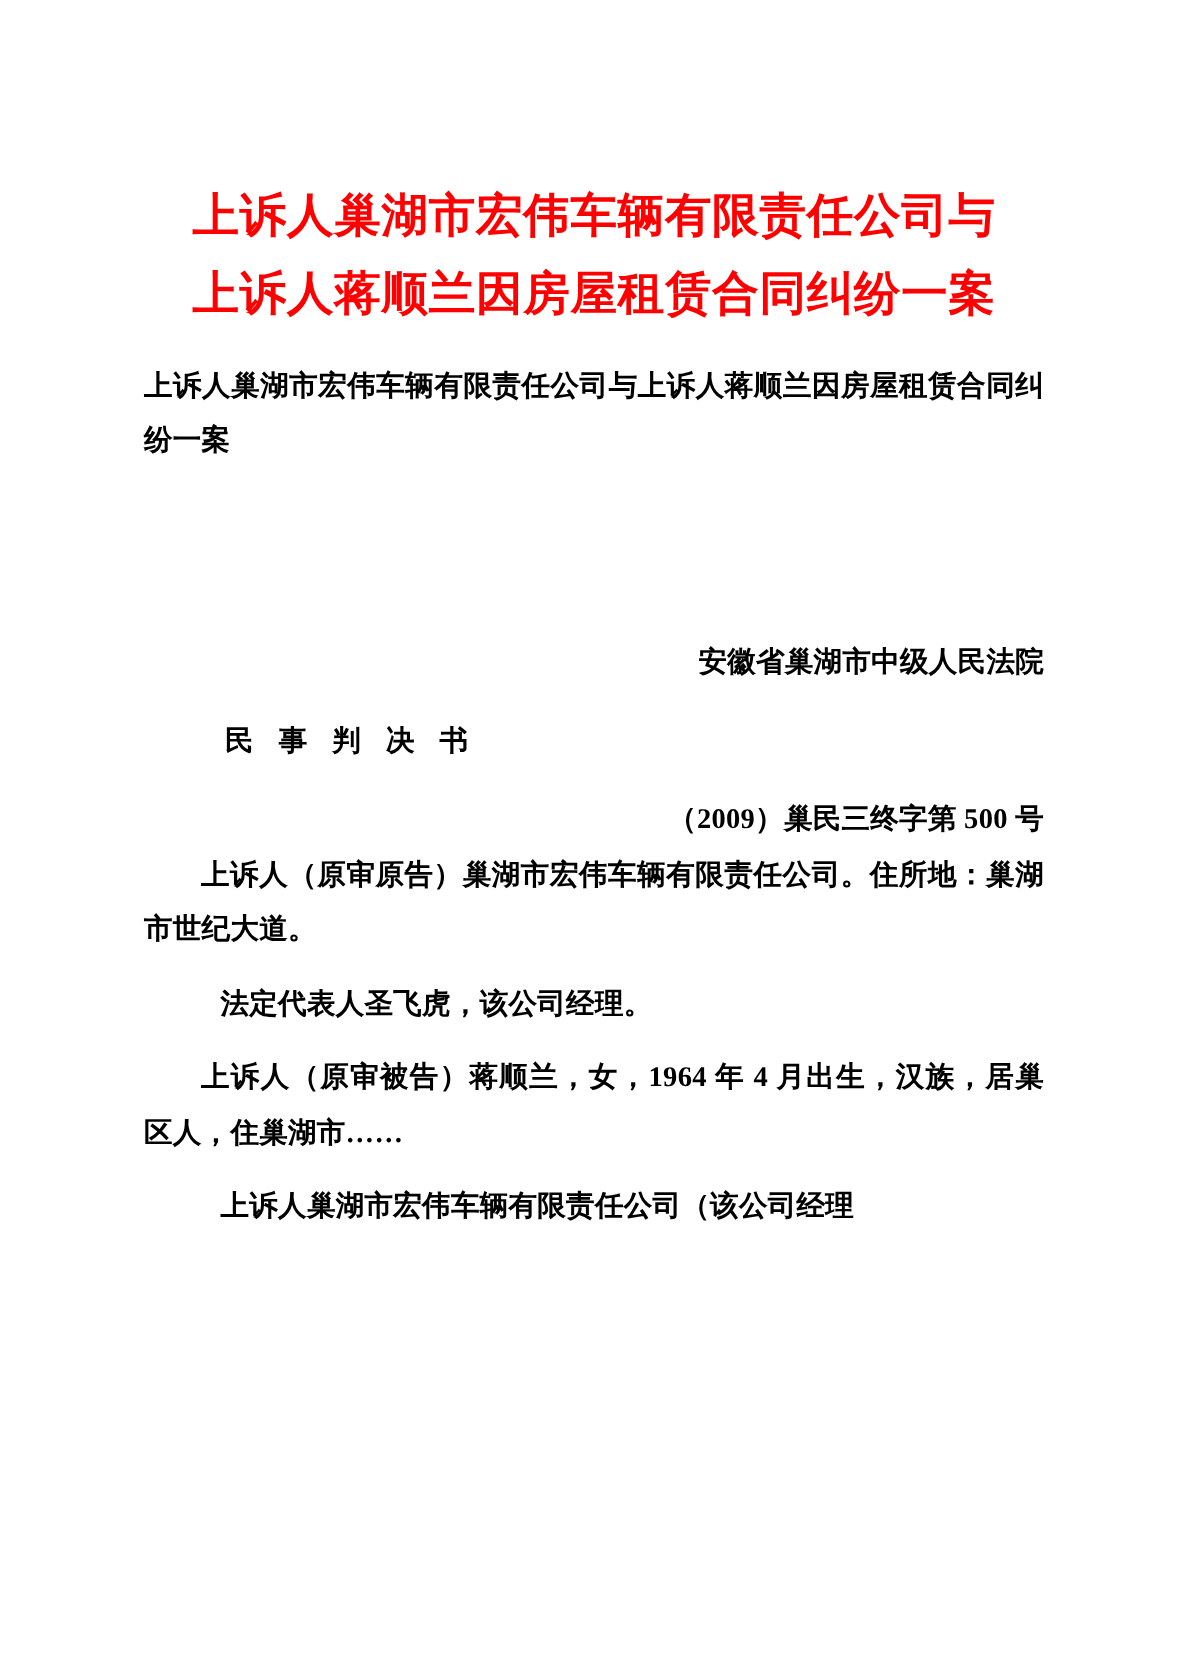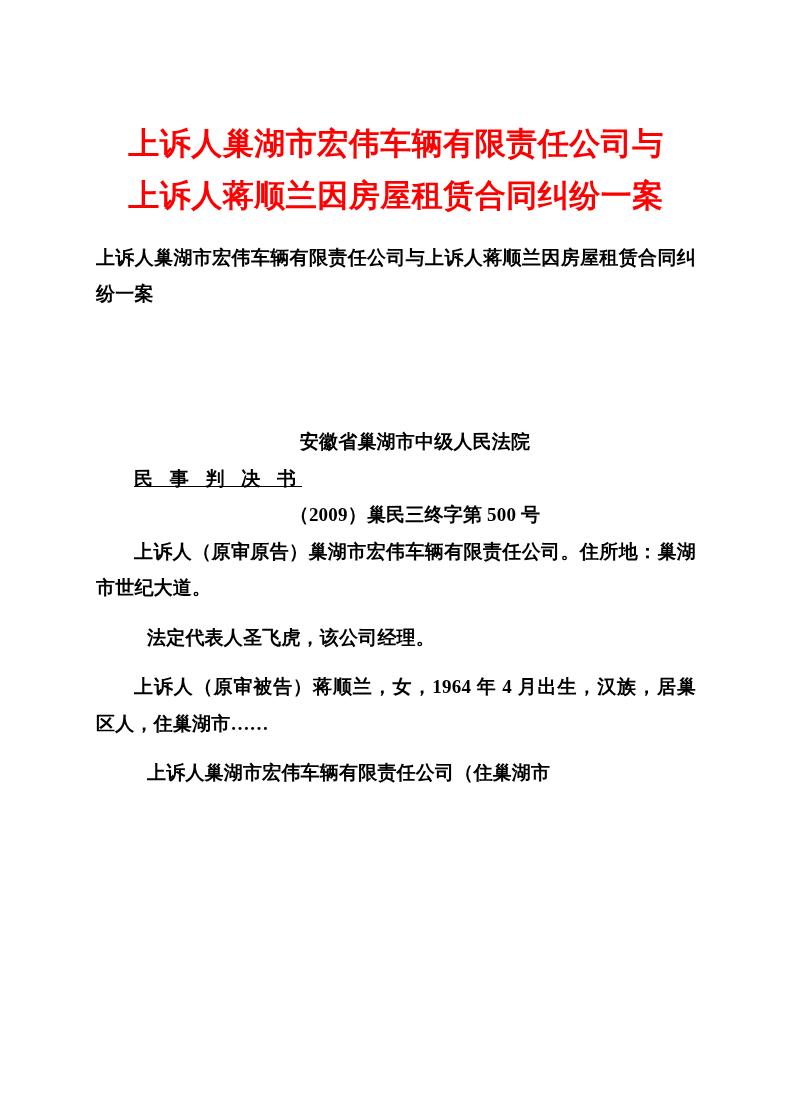--- a/index.html
+++ b/index.html
@@ -51,28 +51,27 @@
   }
   .p-indent {
     margin: 13px;
     text-indent: 2em;
     text-align: justify;
     text-justify: inter-ideograph;
   }
   .p-indent-court {
     margin: 0;
     text-indent: 2em;
-    text-align: center;
+    text-align: right;
   }
   .p-spaced {
-    margin: 0;
+    margin: 16px;
     text-indent: 2em;
     letter-spacing: 6px;
     text-align: left;
-    text-decoration: underline;
   }
   .nowrap-block {
     margin: 0;
     text-indent: 2em;
     text-align: justify;
     text-justify: inter-ideograph;
   }
 </style>
 </head>
 <body>
@@ -85,16 +84,16 @@
 
   <div class="spacer-block"></div>
 
   <div class="body-block">
     <p class="p-indent-court">安徽省巢湖市中级人民法院</p>
     <p class="p-spaced">民 事 判 决 书</p>
     <p class="p-indent-court">（2009）巢民三终字第 500 号</p>
     <p class="nowrap-block">上诉人（原审原告）巢湖市宏伟车辆有限责任公司。住所地：巢湖市世纪大道。</p>
     <p class="p-indent">法定代表人圣飞虎，该公司经理。</p>
     <p class="nowrap-block">上诉人（原审被告）蒋顺兰，女，1964 年 4 月出生，汉族，居巢区人，住巢湖市……</p>
-    <p class="p-indent">上诉人巢湖市宏伟车辆有限责任公司（住巢湖市</p>
+    <p class="p-indent">上诉人巢湖市宏伟车辆有限责任公司（该公司经理</p>
   </div>
 
 </div>
 
 </body></html>

